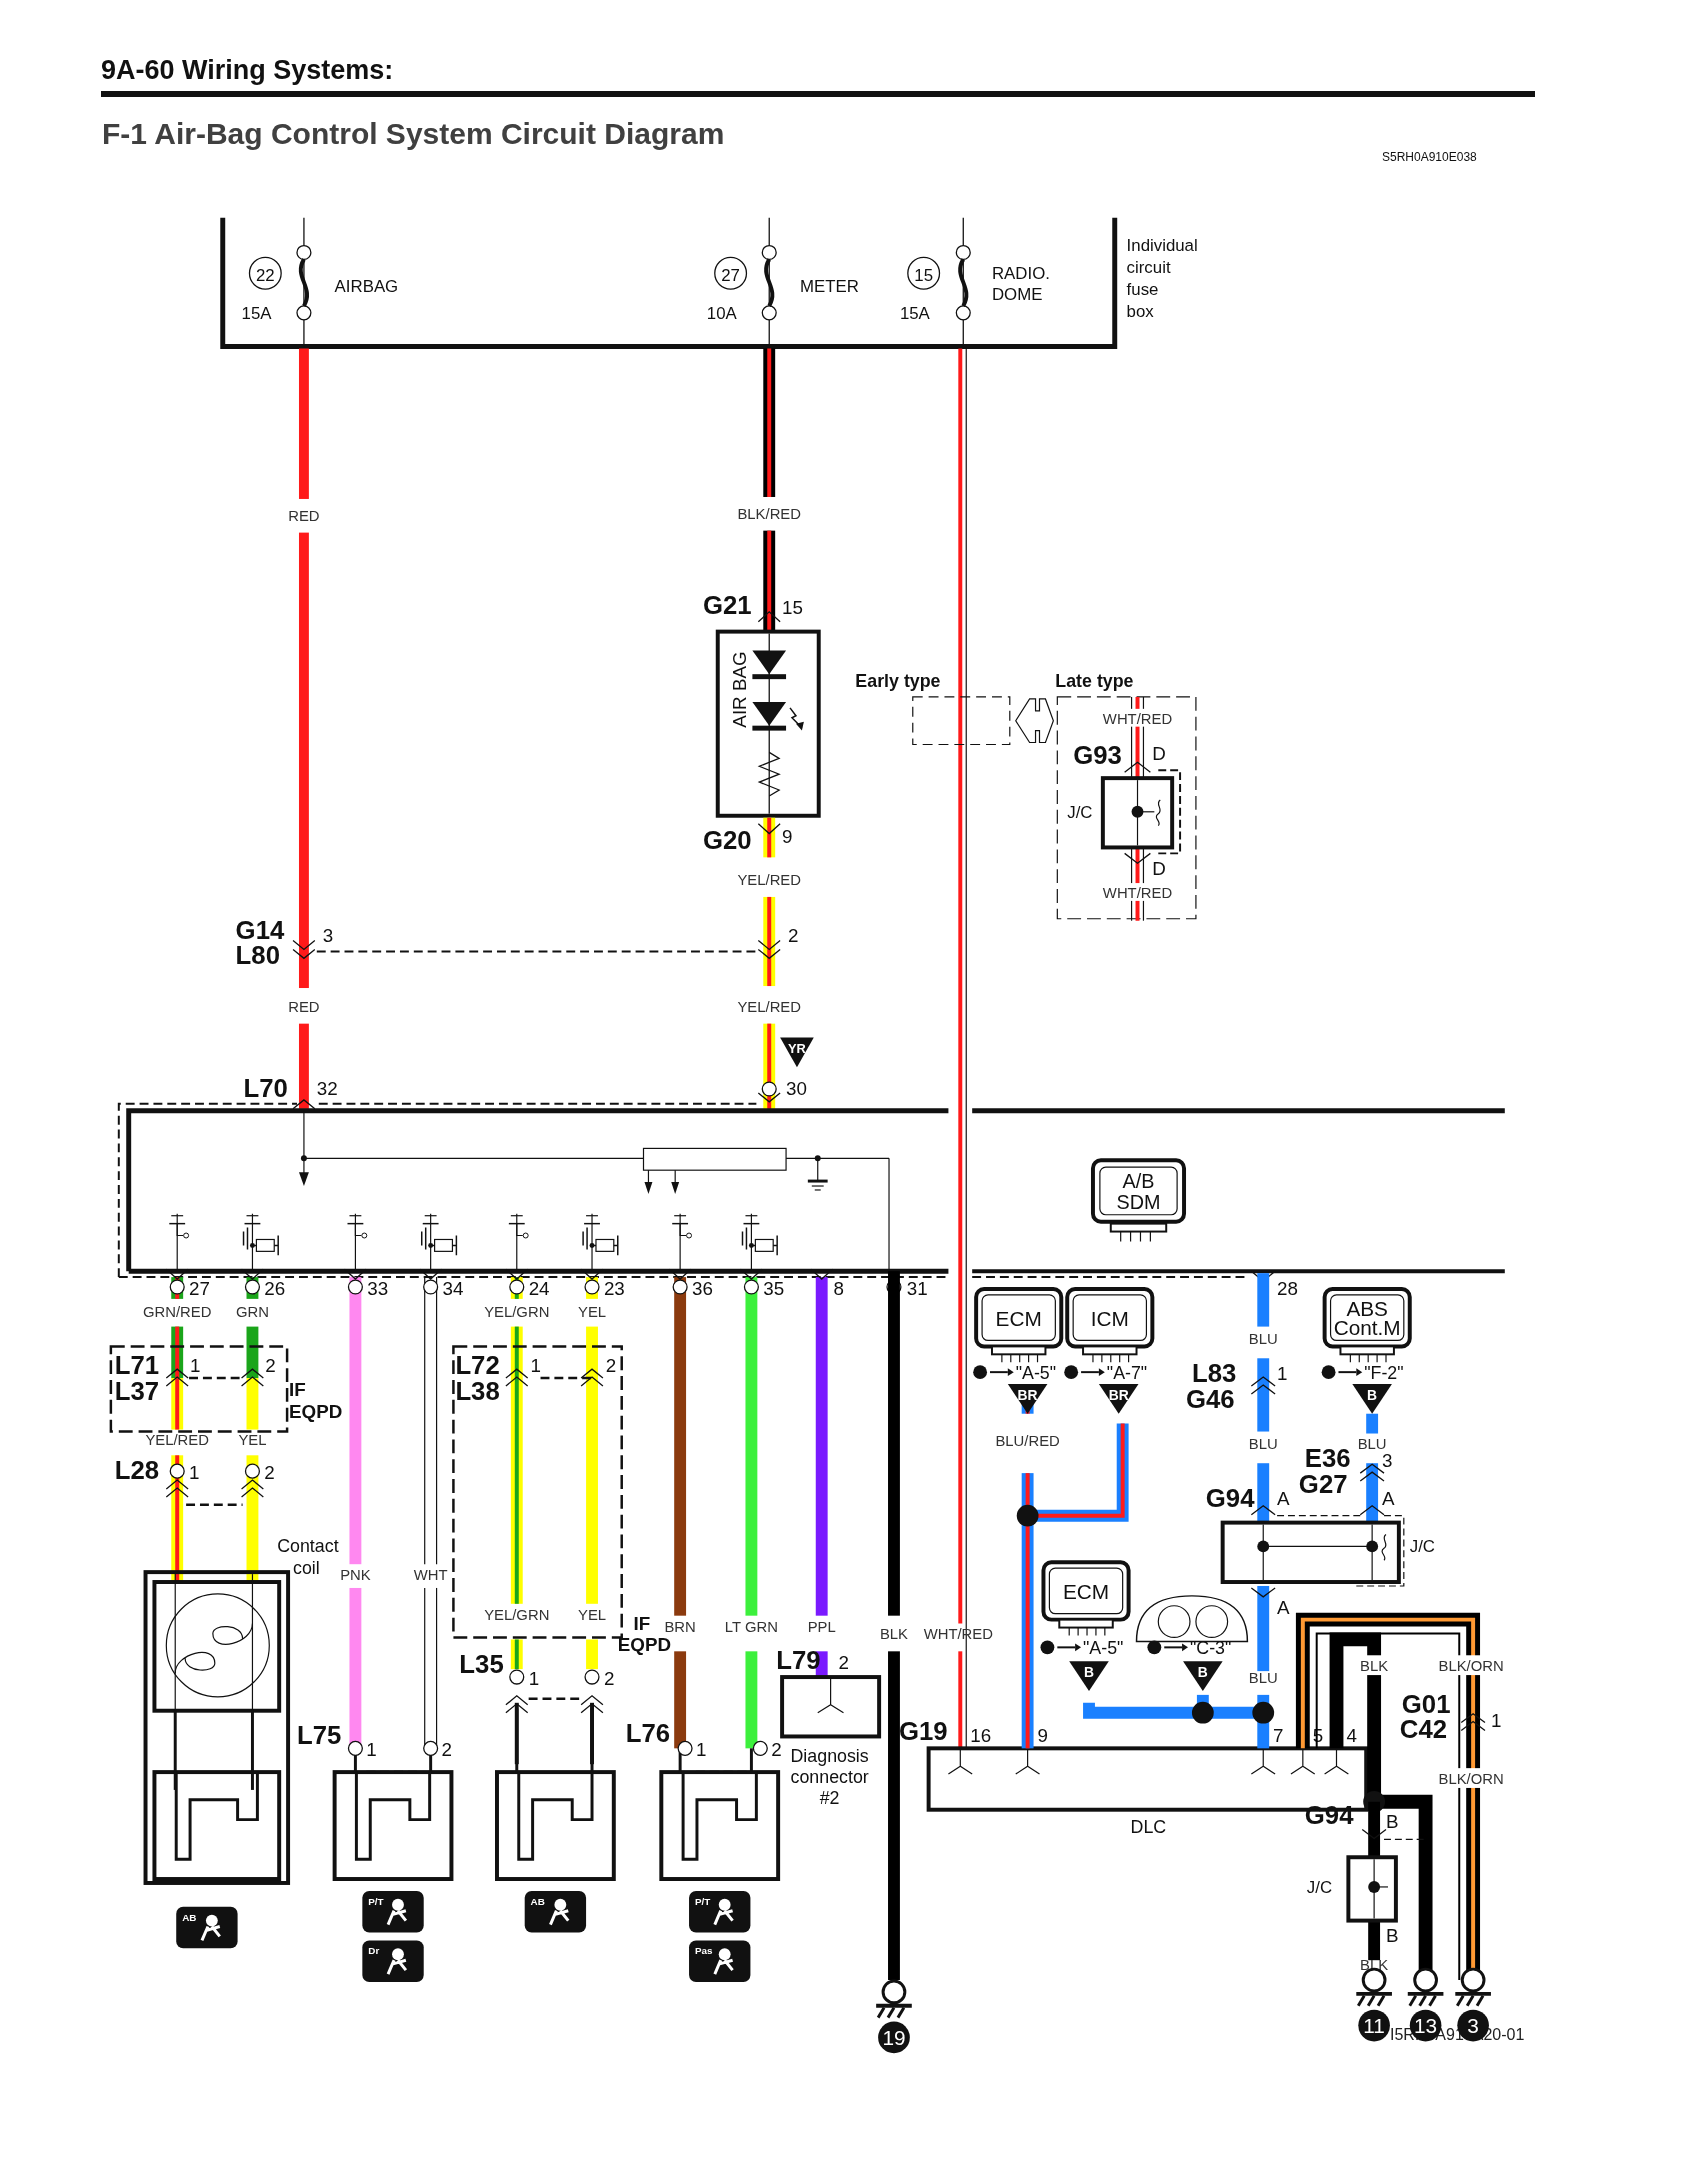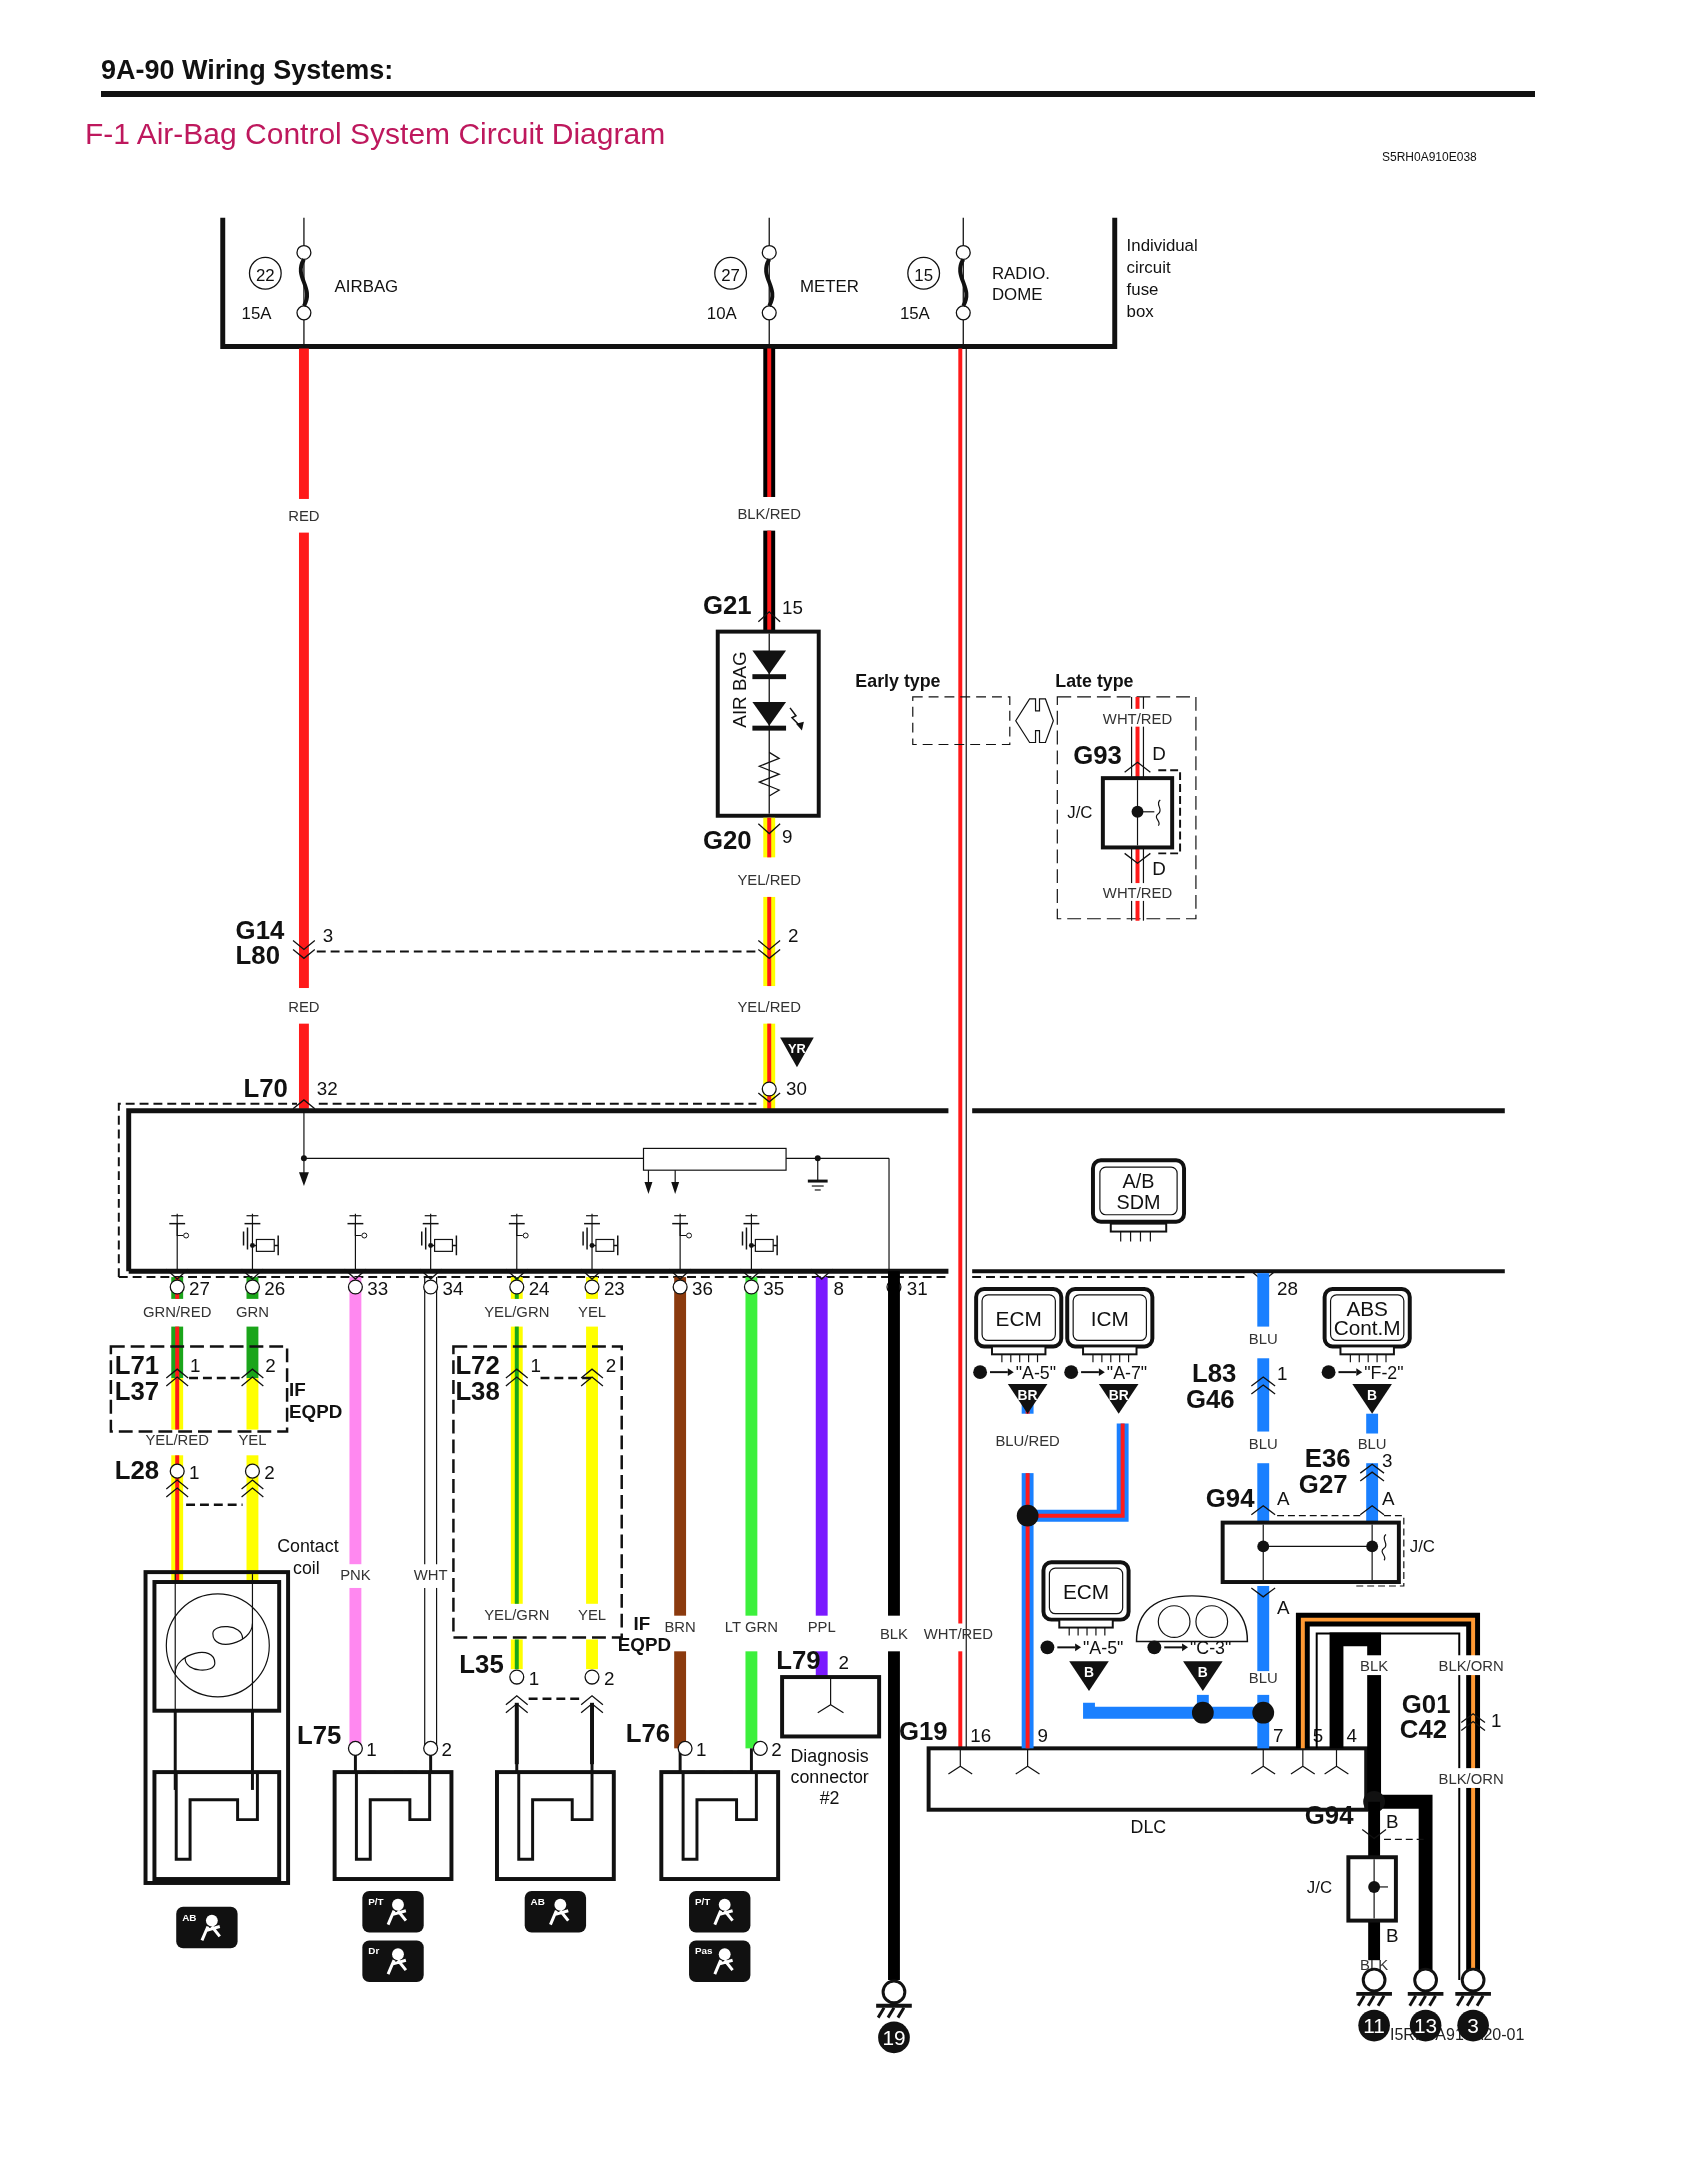--- a/index.html
+++ b/index.html
@@ -1,33 +1,33 @@
 <!DOCTYPE html>
 <html><head>
 <meta charset="utf-8">
 <style>
   html,body{margin:0;padding:0;background:#fff;}
   body{width:1683px;height:2178px;position:relative;overflow:hidden;font-family:"Liberation Sans",sans-serif;}
   #hdr{position:absolute;left:101px;top:55px;font-weight:bold;font-size:27px;color:#111;}
   #hdr-rule{position:absolute;left:101px;top:91px;width:1434px;height:6px;background:#111;}
-  #title{position:absolute;left:85px;top:117px;font-weight:normal;font-size:30px;color:#be185d;}
+  #title{position:absolute;left:102px;top:117px;font-weight:bold;font-size:30px;color:#404040;}
   #docid{position:absolute;left:1382px;top:150px;font-size:12px;color:#111;}
   #figid{position:absolute;left:1390px;top:2026px;font-size:16px;color:#222;}
   svg{position:absolute;left:0;top:0;}
   svg text{font-family:"Liberation Sans",sans-serif;fill:#111;}
   .lbl{font-size:17px;}
   .wl{font-size:15px;fill:#333;}
   .cn{font-weight:bold;font-size:26px;}
   .pin{font-size:19px;}
   .bold{font-weight:bold;}
 </style>
 </head>
 <body>
 
-<div id="hdr">9A-90   Wiring Systems:</div>
+<div id="hdr">9A-60   Wiring Systems:</div>
 <div id="hdr-rule"></div>
 <div id="title">F-1 Air-Bag Control System Circuit Diagram</div>
 <div id="docid">S5RH0A910E038</div>
 <div id="figid">I5RH0A910A20-01</div>
 
 <svg width="1683" height="2178" viewBox="0 0 1700 2200">
   <defs>
     <g id="jcbox"></g>
   </defs>
 

